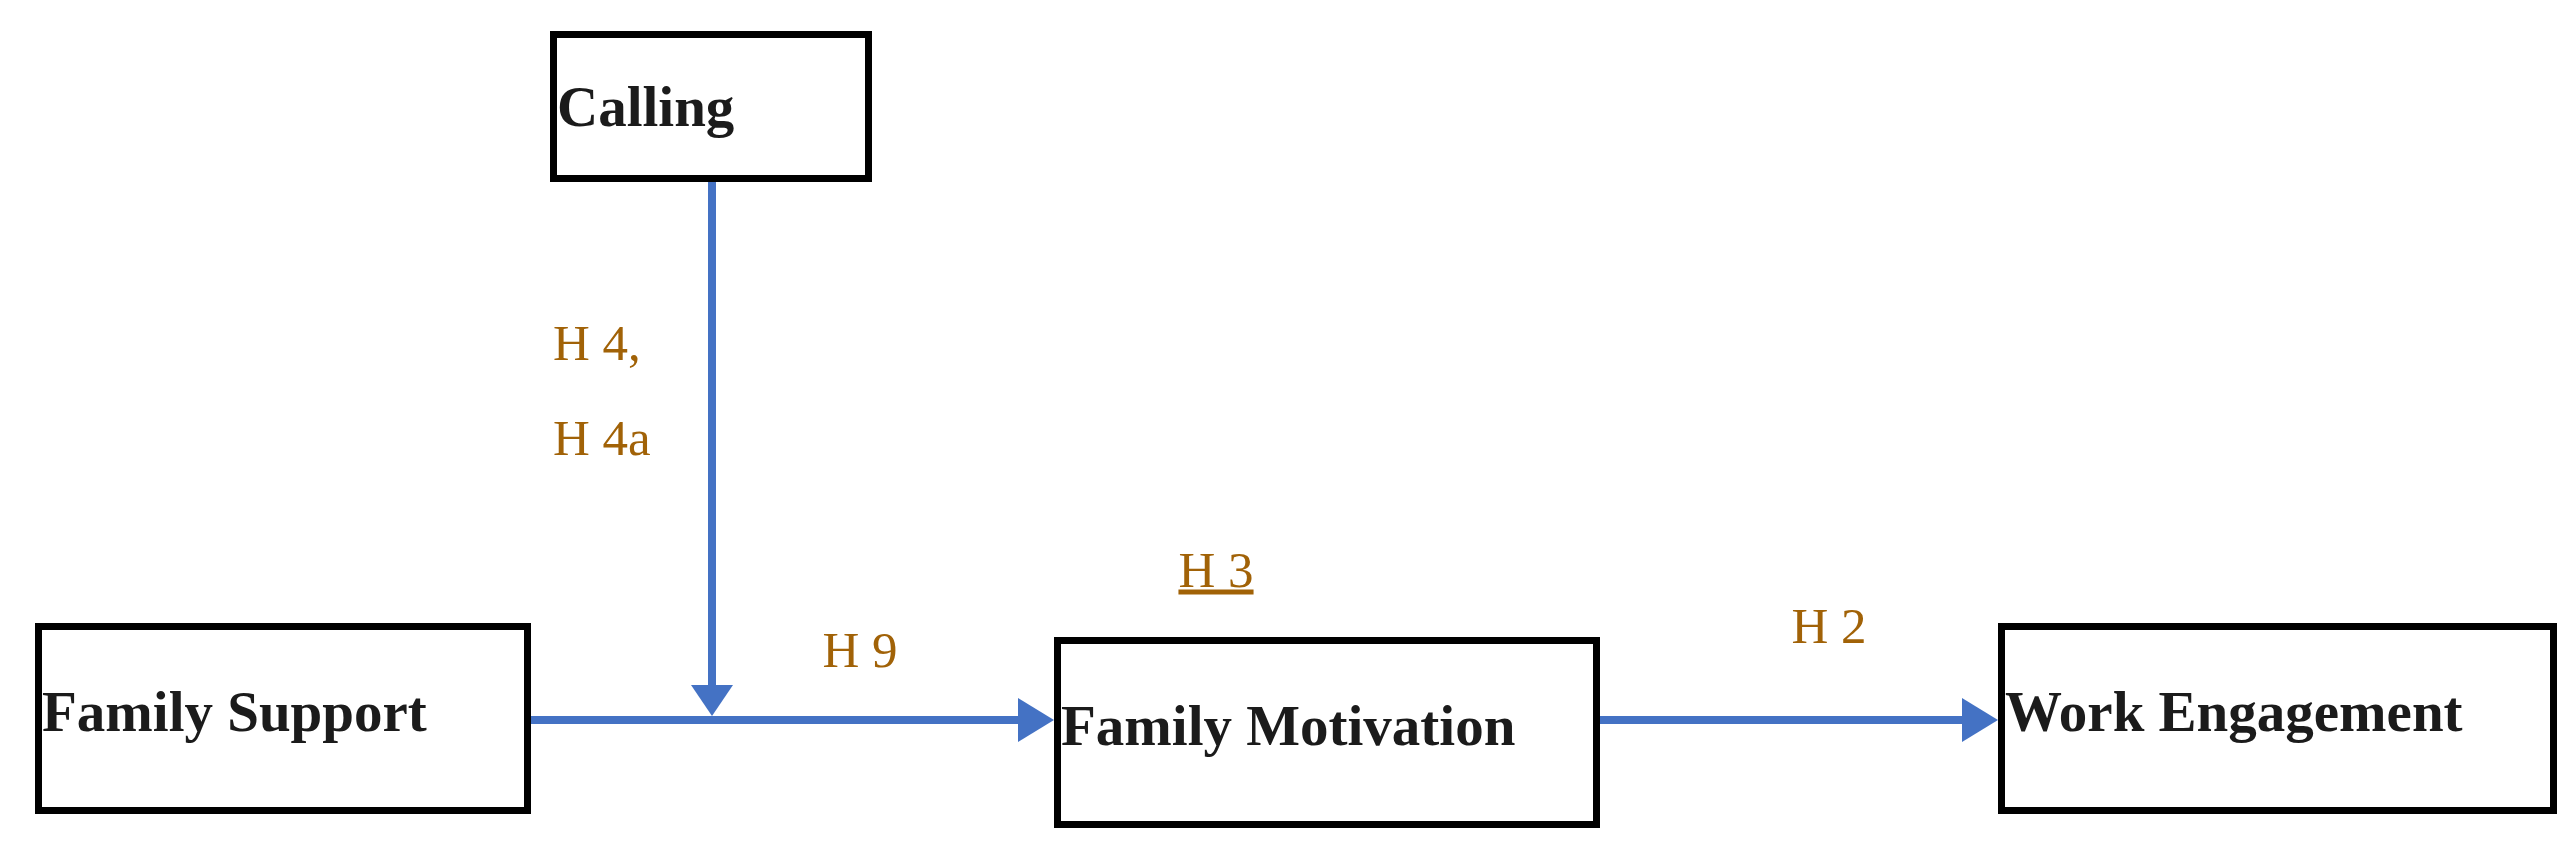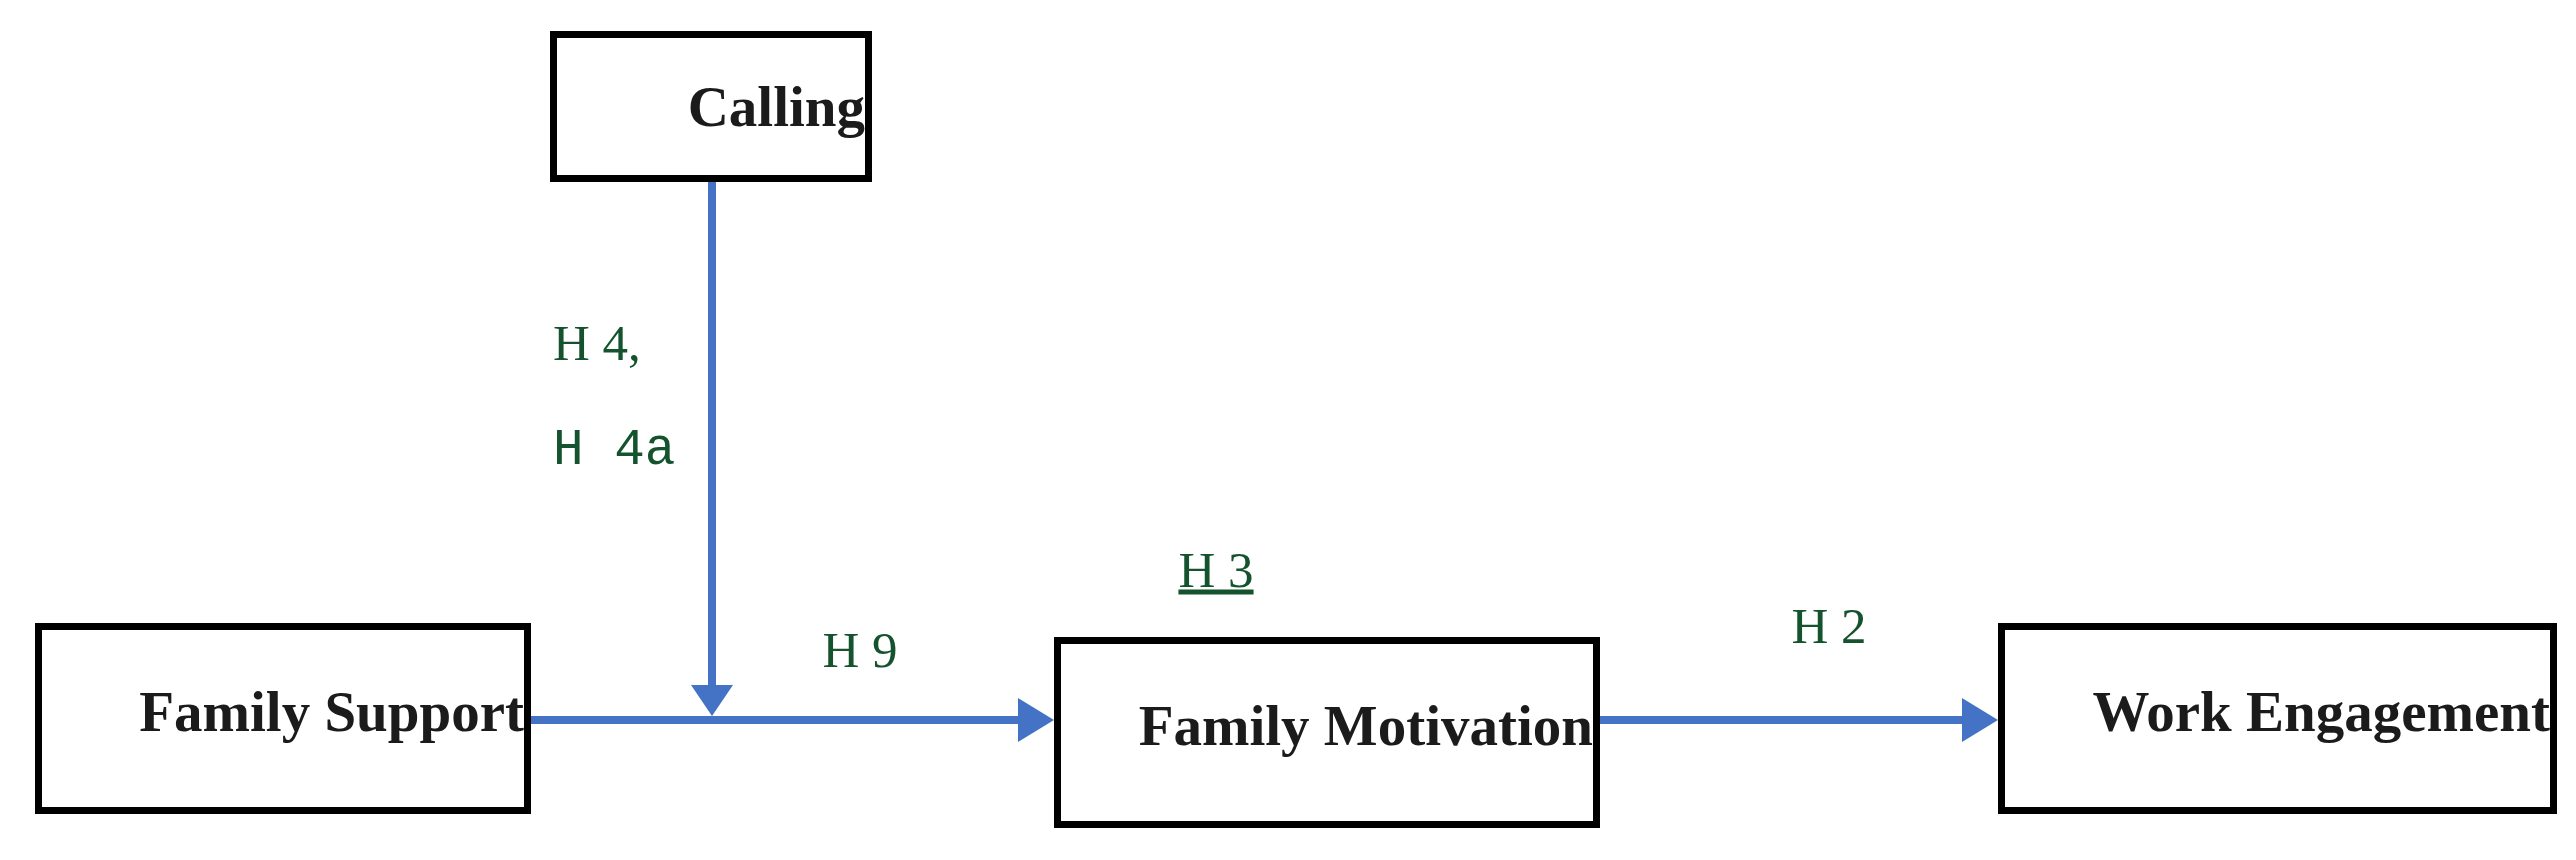--- a/index.html
+++ b/index.html
@@ -11,36 +11,36 @@
     font-family: "Liberation Serif", "DejaVu Serif", serif;
     overflow: hidden;
   }
   .box {
     position: absolute;
     border: 7.3px solid #000000;
     background: #ffffff;
     box-sizing: border-box;
     display: flex;
     align-items: center;
-    justify-content: flex-end;
+    justify-content: flex-start;
   }
   .box-label {
     font-weight: bold;
     font-size: 57px;
     color: #1b1b1b;
     white-space: nowrap;
     line-height: 1;
   }
   
   .box.low { padding-bottom: 14px; }
 
   .h-label {
     position: absolute;
     font-size: 51px;
-    color: #14532d;
+    color: #a16207;
     white-space: nowrap;
     line-height: 1;
     transform: translateY(-50%);
   }
   .h-label.centered { transform: translate(-50%, -50%); }
 
   .arrow-line {
     position: absolute;
     background: #4472C4;
   }
@@ -69,21 +69,21 @@
   #line-calling-down      { left: 708px;  top: 182px; width: 8.1px;  height: 504px; }
   #head-calling-down      { left: 691px;  top: 685px; }
 
   #line-support-motivation{ left: 531px;  top: 716px; width: 487px; height: 8.1px; }
   #head-support-motivation{ left: 1018px; top: 698px; }
 
   #line-motivation-engagement { left: 1600px; top: 716px; width: 363px; height: 8.1px; }
   #head-motivation-engagement { left: 1962px; top: 698px; }
 
   #label-h4  { left: 553px;  top: 343px; }
-  #label-h4a { left: 553px;  top: 450px; font-family: Liberation Mono, monospace; }
+  #label-h4a { left: 553px;  top: 438px; }
   #label-h1  { left: 860px; top: 650px; }
   #label-h3  { left: 1216px; top: 570px; text-decoration: underline; }
   #label-h2  { left: 1782px; top: 626px; margin-left: 47px; }
 </style>
 </head>
 <body>
 
 <div id="canvas">
 
   <div class="box" id="box-calling">

